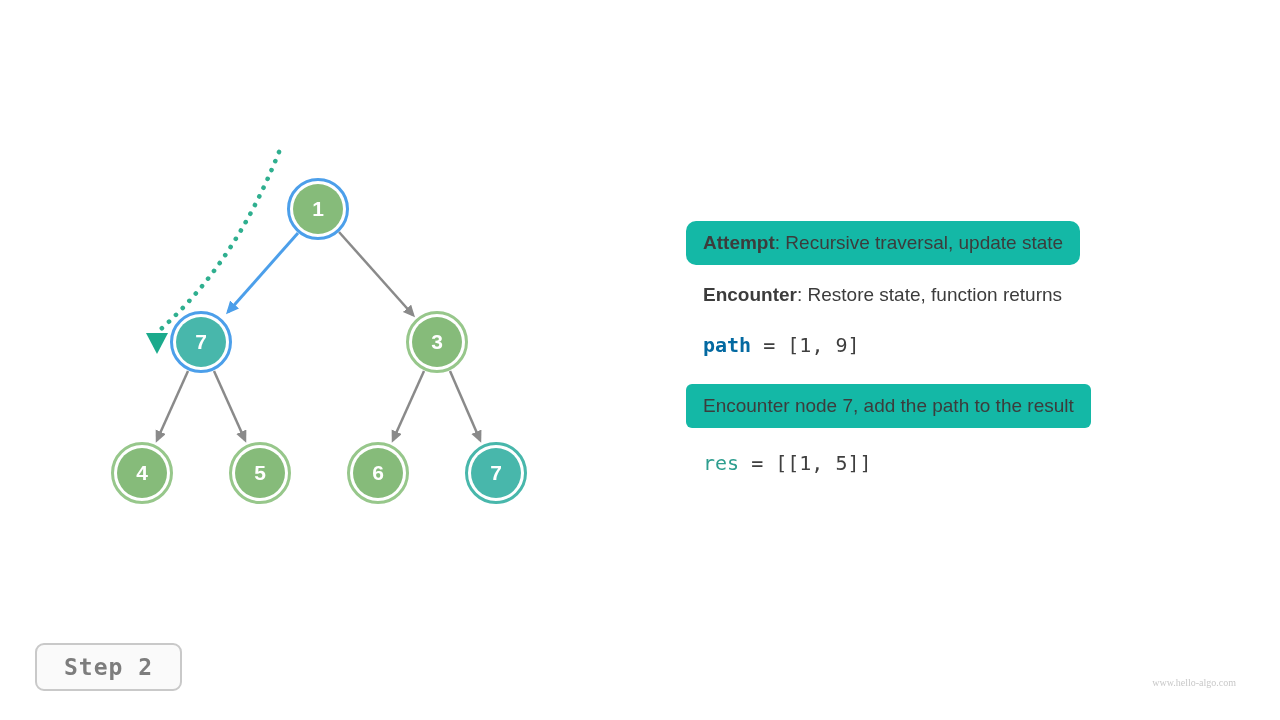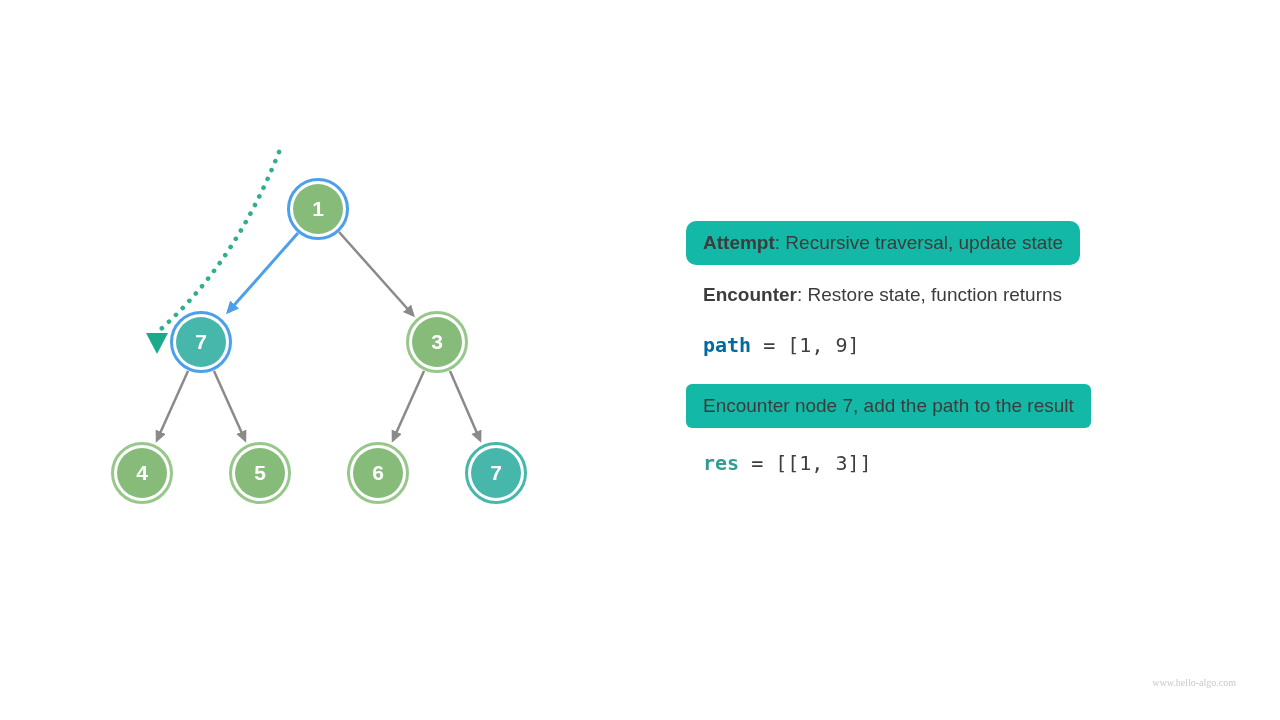--- a/index.html
+++ b/index.html
@@ -45,21 +45,21 @@
     font-size: 19px; color: #3C3C3C; line-height: 24px;
     white-space: pre;
   }
   .code-line {
     position: absolute;
     font-family: "DejaVu Sans Mono", monospace;
     font-size: 20px; color: #3F3F3F; line-height: 24px;
     white-space: pre;
   }
   .kw-blue { color: #0369a1; font-weight: 700; }
-  .kw-teal { color: #2E9E8F; font-weight: 700; }
+  .kw-teal { color: #2E9E8F; font-weight: 400; }
 
   
   .step-box {
     position: absolute; left: 35px; top: 643px;
     width: 147px; height: 48px;
     background: #FAFAFA; border: 2px solid #C9C9C9; border-radius: 9px;
     display: flex; align-items: center; justify-content: center;
     font-family: "DejaVu Sans Mono", monospace;
     font-size: 23px; font-weight: 700; color: #7D7D7D;
     letter-spacing: 1px;
@@ -147,20 +147,23 @@
   <div>
 
     <div class="pill" style="left:686px; top:221px;"><b>Attempt</b><span>: Recursive traversal, update state</span></div>
 
     <div class="bare-line" style="left:703px; top:283px;"><b>Encounter</b><span>: Restore state, function returns</span></div>
 
     <div class="code-line" style="left:703px; top:333px;"><span class="kw-blue">path</span><span> = [1, 9]</span></div>
 
     <div class="pill" style="left:686px; top:384px;border-radius:6px;"><span>Encounter node 7, add the path to the result</span></div>
 
-    <div class="code-line" style="left:703px; top:451px;"><span class="kw-teal">res</span><span> = [[1, 3]]</span></div>
+    <div class="code-line" style="left:703px; top:451px;"><span class="kw-teal">res</span><span> = [[1, 5]]</span></div>
 
   </div>
 
+  <div class="step-box">
+    <span>Step 2</span>
+  </div>
 
   <div class="watermark">www.hello-algo.com</div>
 
 </div>
 
 </body></html>

